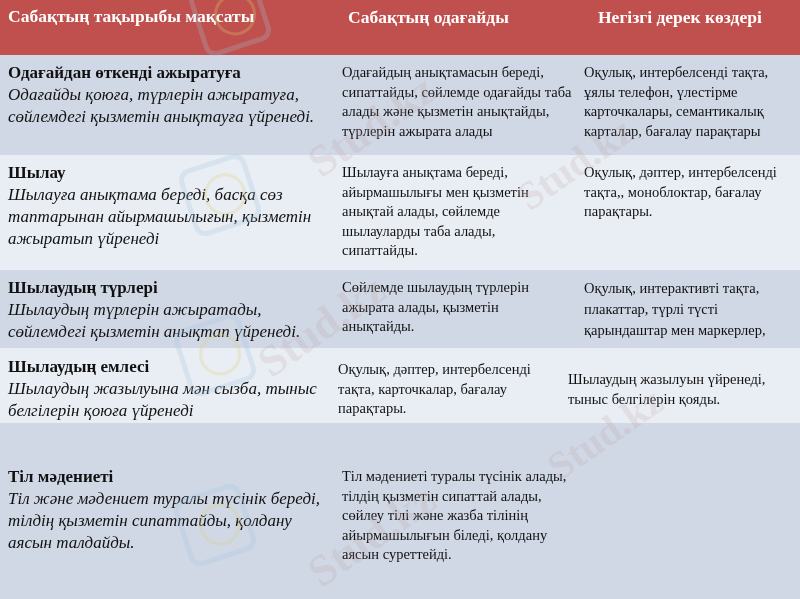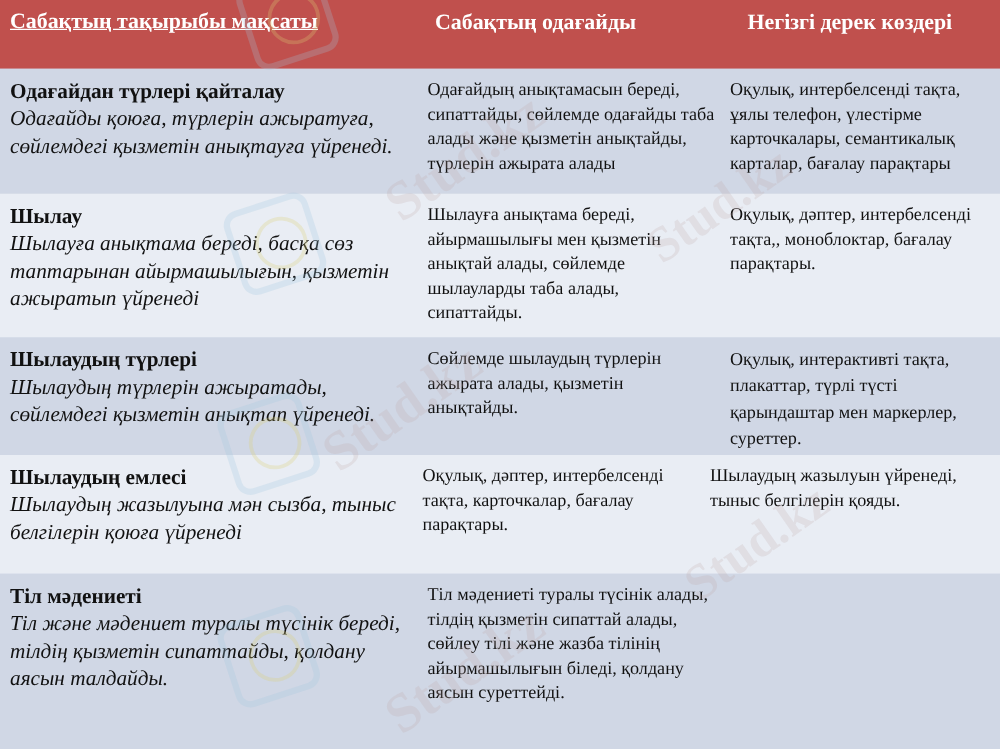--- a/index.html
+++ b/index.html
@@ -6,21 +6,21 @@
   html, body { width: 800px; height: 599px; overflow: hidden; background: #d0d7e5; }
   body { font-family: "Liberation Serif", "DejaVu Serif", serif; color: #111; position: relative; }
   .table { position: absolute; left: 0; top: 0; width: 800px; height: 599px; }
   .row { position: absolute; left: 0; width: 800px; display: flex; }
   .cell { position: relative; overflow: hidden; }
   .c1 { width: 328px; padding: 7px 0 0 8px; }
   .c2 { width: 246px; padding: 8px 0 0 14px; }
   .c3 { width: 226px; padding: 8px 12px 0 10px; }
   .header { top: 0; height: 55px; background: #c0504d; }
   .header .cell { color: #fff; font-weight: bold; font-size: 17.5px; line-height: 23px; }
-  .header .c1 { padding: 5px 0 16px 8px; text-decoration: underline; }
+  .header .c1 { padding: 5px 0 16px 8px; }
   .header .c2 { padding: 6px 0 0 20px; }
   .header .c3 { padding: 6px 15px 0 24px; }
   .odd { background: #d0d7e5; }
   .even { background: #e9edf4; }
   .title { font-weight: bold; font-size: 17px; line-height: 22px; }
   .goal { font-style: italic; font-size: 17px; line-height: 22px; }
   .txt { font-size: 14.5px; line-height: 19.6px; }
   .wm { position: absolute; pointer-events: none; font-family: "Liberation Serif", serif; font-weight: bold; color: rgba(190,170,170,0.22); transform: rotate(-35deg); white-space: nowrap; }
   .logo { position: absolute; pointer-events: none; width: 70px; height: 70px; border: 5px solid rgba(160,200,225,0.25); border-radius: 12px; transform: rotate(-18deg); }
   .logo::after { content: ""; position: absolute; left: 14px; top: 10px; width: 36px; height: 36px; border-radius: 50%; border: 3px solid rgba(220,210,120,0.28); }
@@ -31,21 +31,21 @@
 <div class="table">
 
   <div class="row header">
     <div class="cell c1">Сабақтың  тақырыбы мақсаты</div>
     <div class="cell c2">Сабақтың одағайды</div>
     <div class="cell c3">Негізгі дерек көздері</div>
   </div>
 
   <div class="row odd" style="top:55px;height:100px;">
     <div class="cell c1">
-      <div class="title">Одағайдан түрлері қайталау</div>
+      <div class="title">Одағайдан өткенді ажыратуға</div>
       <div class="goal">Одағайды қоюға, түрлерін ажыратуға, сөйлемдегі қызметін анықтауға үйренеді.</div>
     </div>
     <div class="cell c2 txt">Одағайдың анықтамасын береді, сипаттайды, сөйлемде одағайды таба алады және қызметін анықтайды, түрлерін ажырата алады</div>
     <div class="cell c3 txt">Оқулық, интербелсенді тақта, ұялы телефон, үлестірме карточкалары, семантикалық карталар, бағалау парақтары</div>
   </div>
 
   <div class="row even" style="top:155px;height:115px;">
     <div class="cell c1">
       <div class="title">Шылау</div>
       <div class="goal">Шылауға  анықтама береді, басқа сөз таптарынан айырмашылығын, қызметін ажыратып үйренеді</div>
@@ -56,21 +56,21 @@
 
   <div class="row odd" style="top:270px;height:94px;">
     <div class="cell c1">
       <div class="title">Шылаудың түрлері</div>
       <div class="goal">Шылаудың түрлерін ажыратады, сөйлемдегі қызметін анықтап үйренеді.</div>
     </div>
     <div class="cell c2 txt">Сөйлемде шылаудың түрлерін ажырата алады, қызметін анықтайды.</div>
     <div class="cell c3 txt" style="line-height:21px;">Оқулық, интерактивті тақта, плакаттар, түрлі түсті қарындаштар мен маркерлер, суреттер.</div>
   </div>
 
-  <div class="row even" style="top:364px;height:95px;">
+  <div class="row even" style="top:348px;height:75px;align-items:center;">
     <div class="cell c1">
       <div class="title">Шылаудың емлесі</div>
       <div class="goal">Шылаудың жазылуына мән сызба, тыныс белгілерін қоюға үйренеді</div>
     </div>
     <div class="cell c3 txt">Оқулық, дәптер, интербелсенді тақта, карточкалар, бағалау парақтары.</div>
     <div class="cell c2 txt">Шылаудың жазылуын үйренеді, тыныс белгілерін қояды.</div>
   </div>
 
   <div class="row odd" style="top:459px;height:140px;">
     <div class="cell c1">

